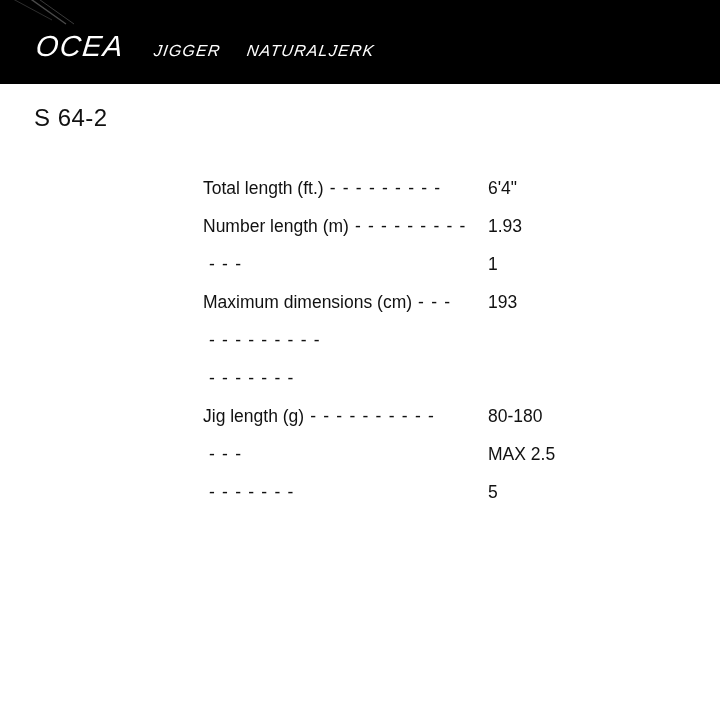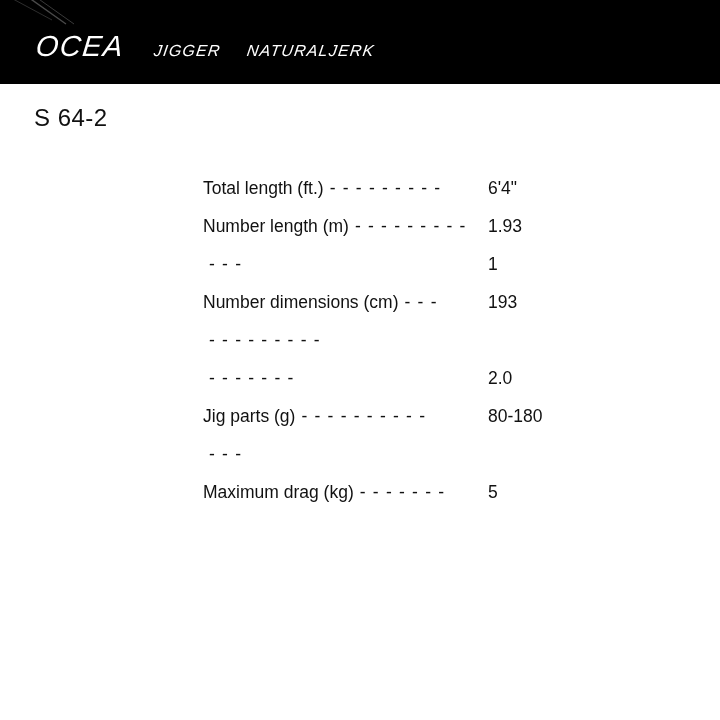--- a/index.html
+++ b/index.html
@@ -165,54 +165,53 @@
 
   <div class="spec-row">
     <div class="spec-left">
       <span class="spec-leader">- - -</span>
     </div>
     <div class="spec-value">1</div>
   </div>
 
   <div class="spec-row">
     <div class="spec-left">
-      <span class="spec-label">Number dimensions (cm)</span>
+      <span class="spec-label">Maximum dimensions (cm)</span>
       <span class="spec-leader">- - -</span>
     </div>
     <div class="spec-value">193</div>
   </div>
 
   <div class="spec-row">
     <div class="spec-left">
       <span class="spec-leader">- - - - - - - - -</span>
     </div>
   </div>
 
   <div class="spec-row">
     <div class="spec-left">
       <span class="spec-leader">- - - - - - -</span>
     </div>
-    <div class="spec-value">2.0</div>
-  </div>
-
-  <div class="spec-row">
-    <div class="spec-left">
-      <span class="spec-label">Jig parts (g)</span>
+  </div>
+
+  <div class="spec-row">
+    <div class="spec-left">
+      <span class="spec-label">Jig length (g)</span>
       <span class="spec-leader">- - - - - - - - - -</span>
     </div>
     <div class="spec-value">80-180</div>
   </div>
 
   <div class="spec-row">
     <div class="spec-left">
       <span class="spec-leader">- - -</span>
     </div>
-  </div>
-
-  <div class="spec-row">
-    <div class="spec-left">
-      <span class="spec-label">Maximum drag (kg)</span>
+    <div class="spec-value">MAX 2.5</div>
+  </div>
+
+  <div class="spec-row">
+    <div class="spec-left">
       <span class="spec-leader">- - - - - - -</span>
     </div>
     <div class="spec-value">5</div>
   </div>
 
 </div>
 
 </body></html>

